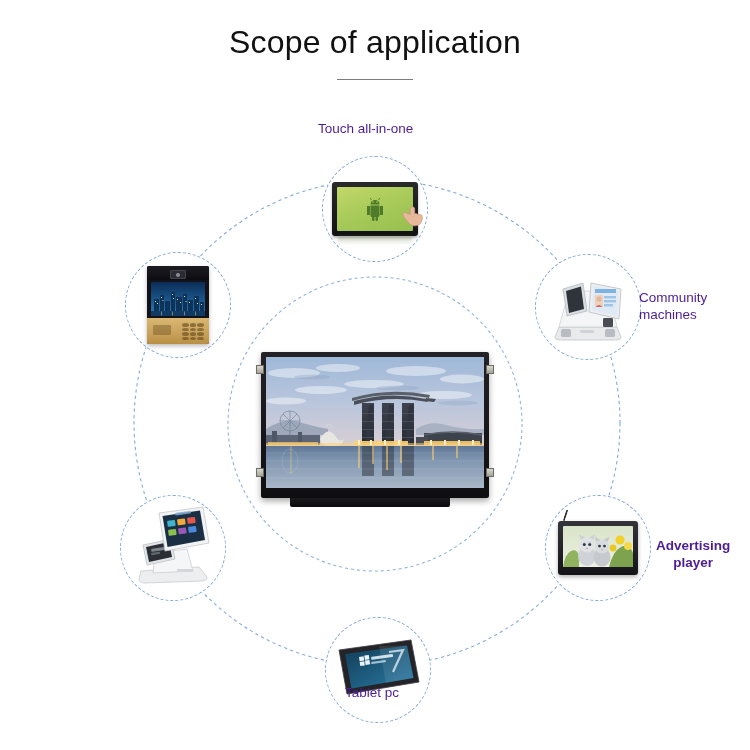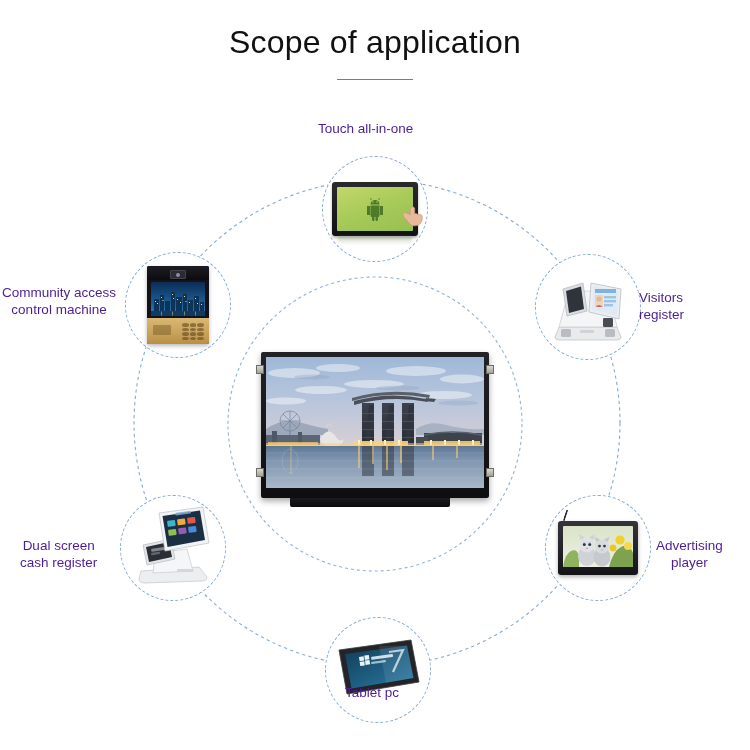--- a/index.html
+++ b/index.html
@@ -336,21 +336,21 @@
         <rect x="48" y="28" width="8" height="12" fill="#f0d2bb"></rect>
         <circle cx="52" cy="32" r="2.6" fill="#e0b99c"></circle>
         <path d="M48.6 40 q3.4-4 6.8 0z" fill="#c96a6a"></path>
 
         <rect x="56" y="51" width="10" height="9" rx="1.2" fill="#4a4e54"></rect>
 
         <rect x="33" y="63" width="14" height="3" rx="1" fill="#cfd3d7"></rect>
       </svg>
     </div>
   </div>
-  <div class="label" style="left:639px; top:289px;">Visitors register</div>
+  <div class="label" style="left:639px; top:289px;">Community machines</div>
 
   <div class="node" style="left:545px; top:495px;">
     <div class="thumb">
       <div class="adv">
         <div class="bezel"></div>
         <div class="ant"></div>
         <div class="screen">
           <svg viewBox="0 0 70 41" width="70" height="41">
             <defs>
               <linearGradient id="advbg" x1="0" y1="0" x2="0" y2="1">
@@ -385,21 +385,21 @@
               <path d="M45 16 l1.4-5.6 l-5.6 3.3z" fill="#c6cace"></path>
               <circle cx="36.5" cy="20.1" r="1.4" fill="#2f3a44"></circle>
               <circle cx="41.5" cy="20.1" r="1.4" fill="#2f3a44"></circle>
               <path d="M39 23 l-1.2 1.3h2.4z" fill="#e08a94"></path>
             </g>
           </svg>
         </div>
       </div>
     </div>
   </div>
-  <div class="label" style="left:656px; top:537px; text-align:center;">Advertising
+  <div class="label" style="left:656px; top:537px; text-align:center;font-weight:bold;">Advertising
 player</div>
 
   <div class="node" style="left:325px; top:617px;">
     <div class="thumb">
       <svg class="tab" viewBox="0 0 90 64">
 
         <path d="M6 14 L78 4 L86 46 L14 58 Z" fill="#242428" stroke="#3a3a40" stroke-width=".8"></path>
 
         <path d="M12 18 L74 9.5 L80.5 42 L18.5 52.5 Z" fill="#0f2a3c"></path>
         <defs>
@@ -452,22 +452,20 @@
           <rect x="35" y="25" width="8" height="6" rx="1" fill="#8cc152" transform="rotate(-8 35 25)"></rect>
           <rect x="45" y="23.5" width="8" height="6" rx="1" fill="#9b59b6" transform="rotate(-8 45 23.5)"></rect>
           <rect x="55" y="22" width="8" height="6" rx="1" fill="#4a89dc" transform="rotate(-8 55 22)"></rect>
         </g>
         <rect x="42" y="8" width="16" height="2.6" rx="1.2" fill="#7ea6cc" opacity=".85" transform="rotate(-8 42 8)"></rect>
 
         <rect x="44" y="64" width="16" height="3" rx="1" fill="#d3d7db"></rect>
       </svg>
     </div>
   </div>
-  <div class="label" style="left:20px; top:537px; text-align:center;">Dual screen
-cash register</div>
 
   <div class="node" style="left:125px; top:252px;">
     <div class="thumb">
       <div class="acc">
         <div class="cam-band"></div>
         <div class="cam"></div>
         <div class="city">
           <svg viewBox="0 0 54 34" width="54" height="34">
             <defs>
               <linearGradient id="nightsky" x1="0" y1="0" x2="0" y2="1">
@@ -528,22 +526,20 @@
               <i></i>
               <i></i>
               <i></i>
               <i></i>
               <i></i>
           </div>
         </div>
       </div>
     </div>
   </div>
-  <div class="label" style="left:2px; top:284px; text-align:center;">Community access
-control machine</div>
 
   <div class="panel">
     <div class="frame"></div>
     <div class="view">
       <svg viewBox="0 0 218 131" width="218" height="131">
         <defs>
           <linearGradient id="dusksky" x1="0" y1="0" x2="0" y2="1">
             <stop offset="0%" stop-color="#9fb8d8"></stop>
             <stop offset="35%" stop-color="#b9c6dc"></stop>
             <stop offset="70%" stop-color="#d9cfd4"></stop>

